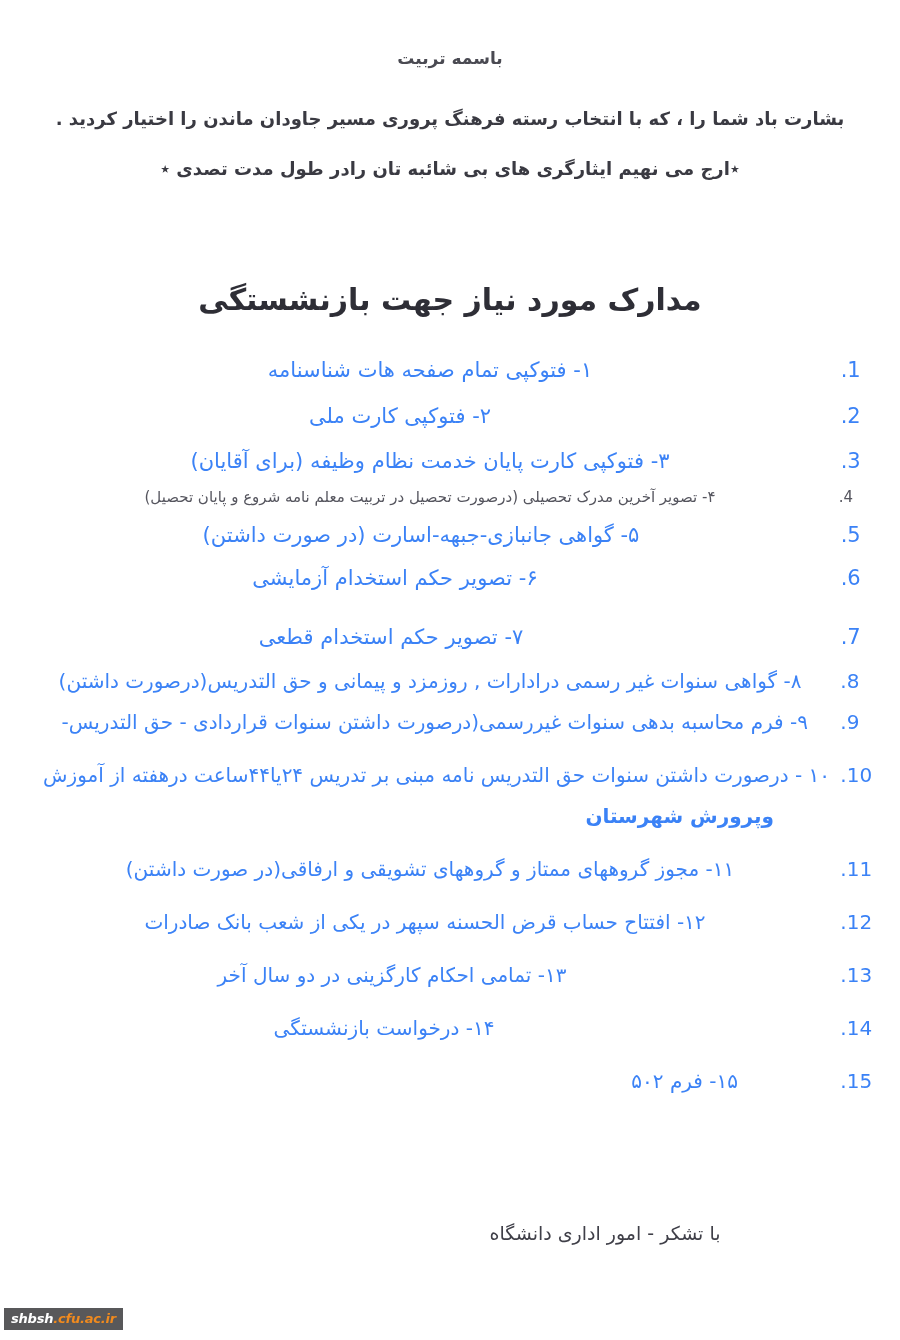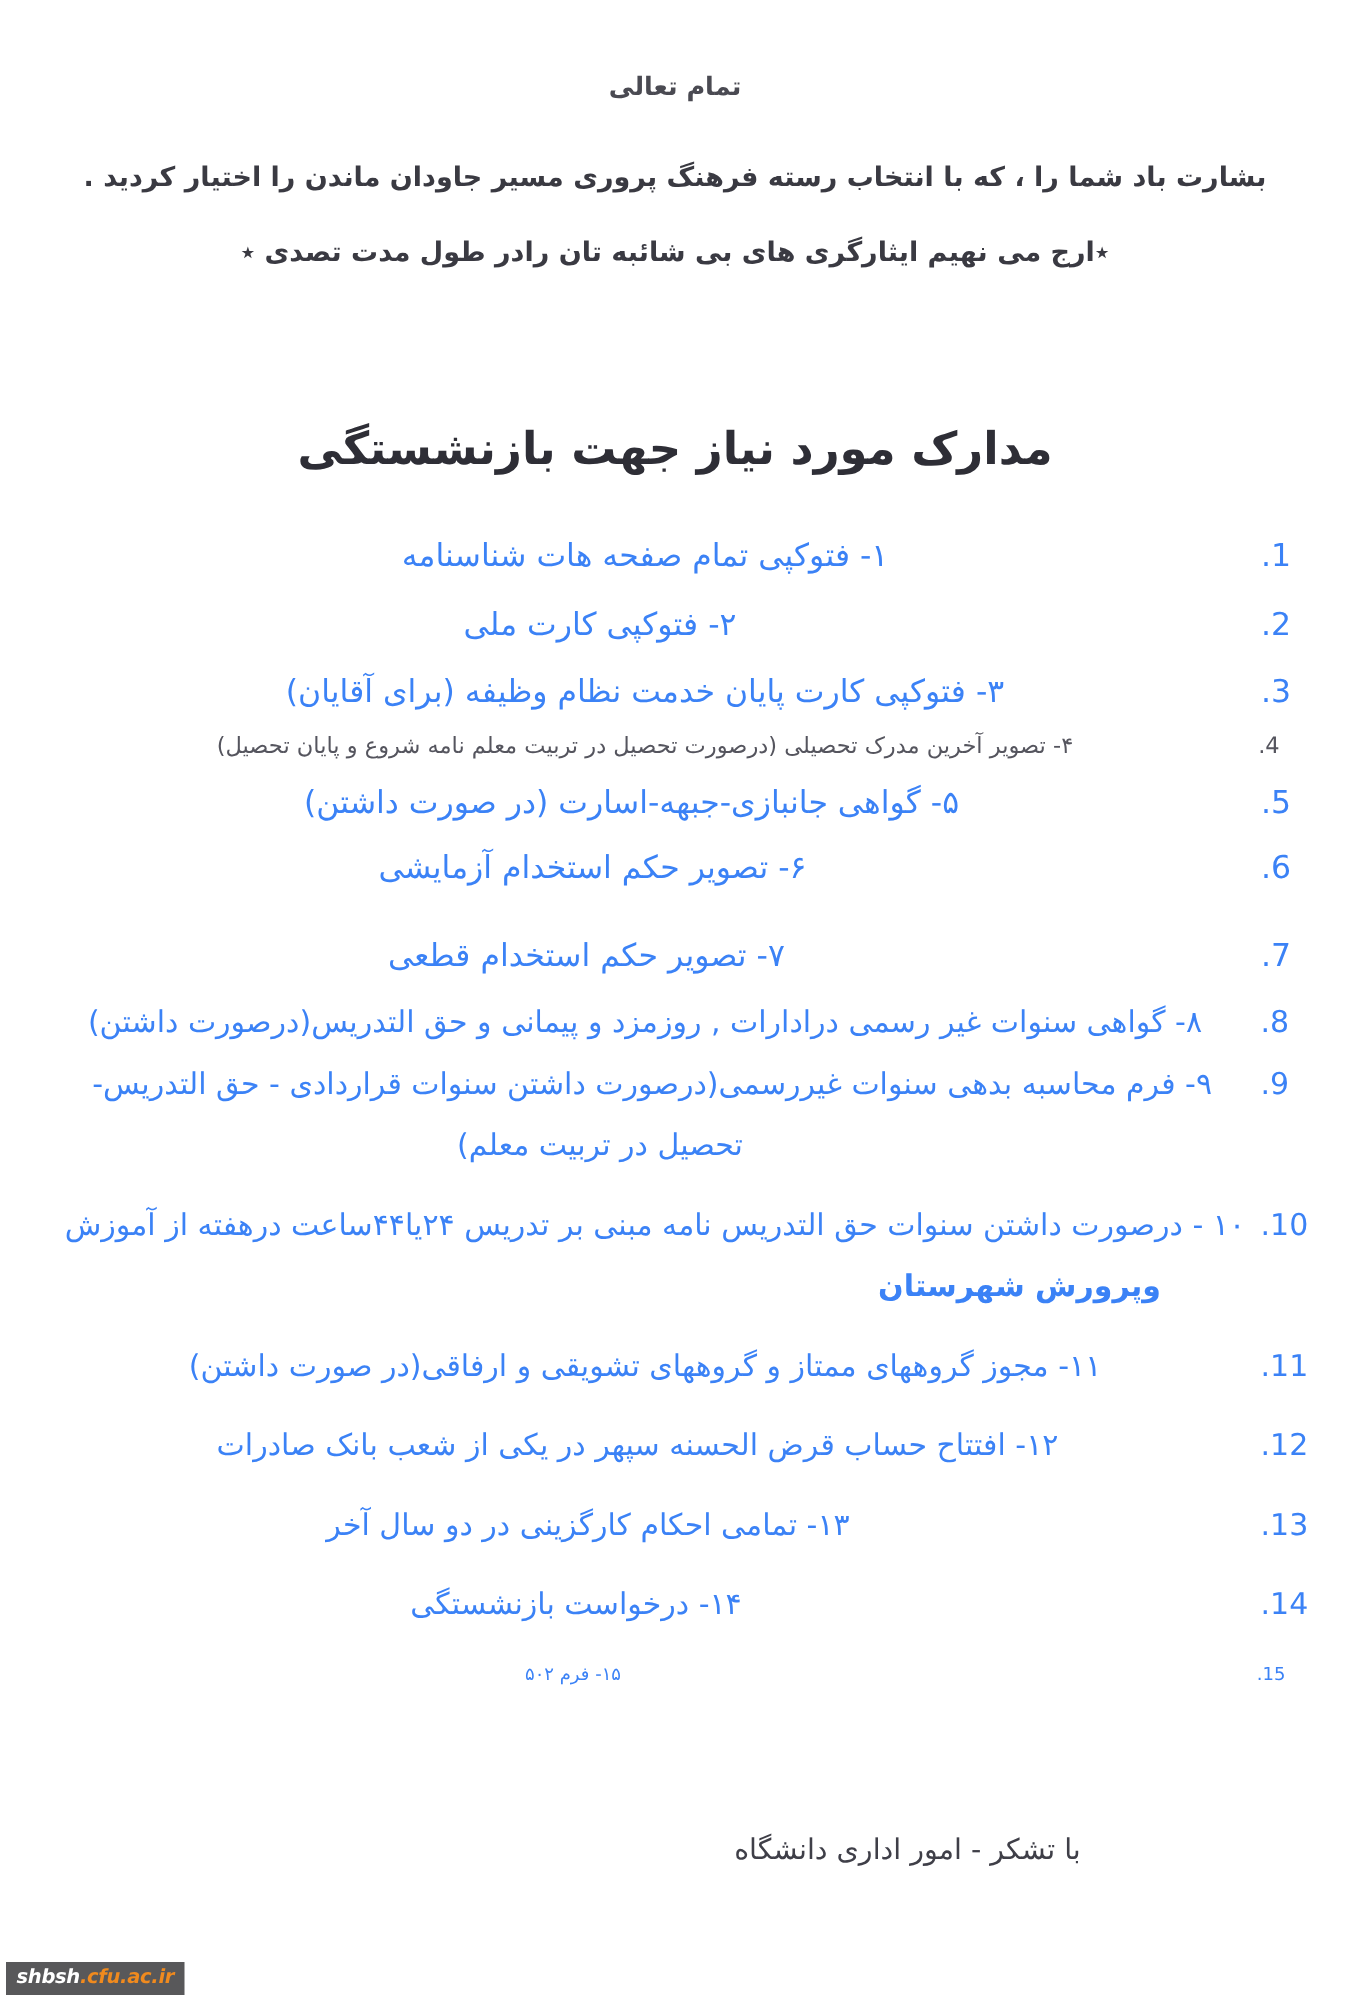--- a/index.html
+++ b/index.html
@@ -128,21 +128,21 @@
     text-align: right;
     padding-right: 56px;
     margin-top: 10px;
     font-weight: bold;
   }
 
   .item-11 { text-align: center; font-size: 20px; padding-right: 0;   margin-bottom: 22px; }
   .item-12 { text-align: center; font-size: 20px; padding-right: 10px; margin-bottom: 22px; }
   .item-13 { text-align: center; font-size: 20px; padding-right: 76px; margin-bottom: 22px; }
   .item-14 { text-align: center; font-size: 20px; padding-right: 92px; margin-bottom: 22px; }
-  .item-15 { text-align: center; font-size: 12px; padding-right: 96px; margin-bottom: 16px; }
+  .item-15 { text-align: right; font-size: 20px; padding-right: 96px; margin-bottom: 16px; }
 
   
 
   .footer {
     position: absolute;
     top: 1222px;
     right: 0;
     left: 0;
     text-align: center;
     padding-left: 310px;
@@ -167,21 +167,21 @@
     letter-spacing: -0.2px;
   }
   .watermark .wm-main { color: #ffffff; }
   .watermark .wm-tld  { color: #f08a1e; }
 </style>
 </head>
 <body>
 
 <div class="page">
 
-  <div class="basmala">تمام تعالی</div>
+  <div class="basmala">باسمه تربیت</div>
 
   <div class="header-line header-line-1">بشارت باد شما را ، که با انتخاب رسته فرهنگ پروری مسیر جاودان ماندن را اختیار کردید .</div>
 
   <div class="header-line header-line-2">٭ارج می نهیم ایثارگری های بی شائبه تان  رادر طول مدت تصدی ٭</div>
 
   <h1 class="doc-title">مدارک مورد نیاز جهت بازنشستگی</h1>
 
   <ol class="list">
 
     <li class="item item-main item-1">
@@ -220,21 +220,20 @@
     </li>
 
     <li class="item item-main item-8">
       <span>۸-</span>
       <span>گواهی سنوات غیر رسمی درادارات , روزمزد و پیمانی و حق التدریس(درصورت داشتن)</span>
     </li>
 
     <li class="item item-main item-9">
       <span>۹-</span>
       <span>فرم محاسبه بدهی سنوات غیررسمی(درصورت داشتن سنوات قراردادی - حق التدریس-</span>
-      <span class="cont">تحصیل در تربیت معلم)</span>
     </li>
 
     <li class="item item-main item-10">
       <span>۱۰ -</span>
       <span>درصورت داشتن سنوات حق التدریس نامه مبنی بر تدریس ۲۴یا۴۴ساعت درهفته از آموزش</span>
       <span class="cont">وپرورش شهرستان</span>
     </li>
 
     <li class="item item-main item-11">
       <span>۱۱-</span>

